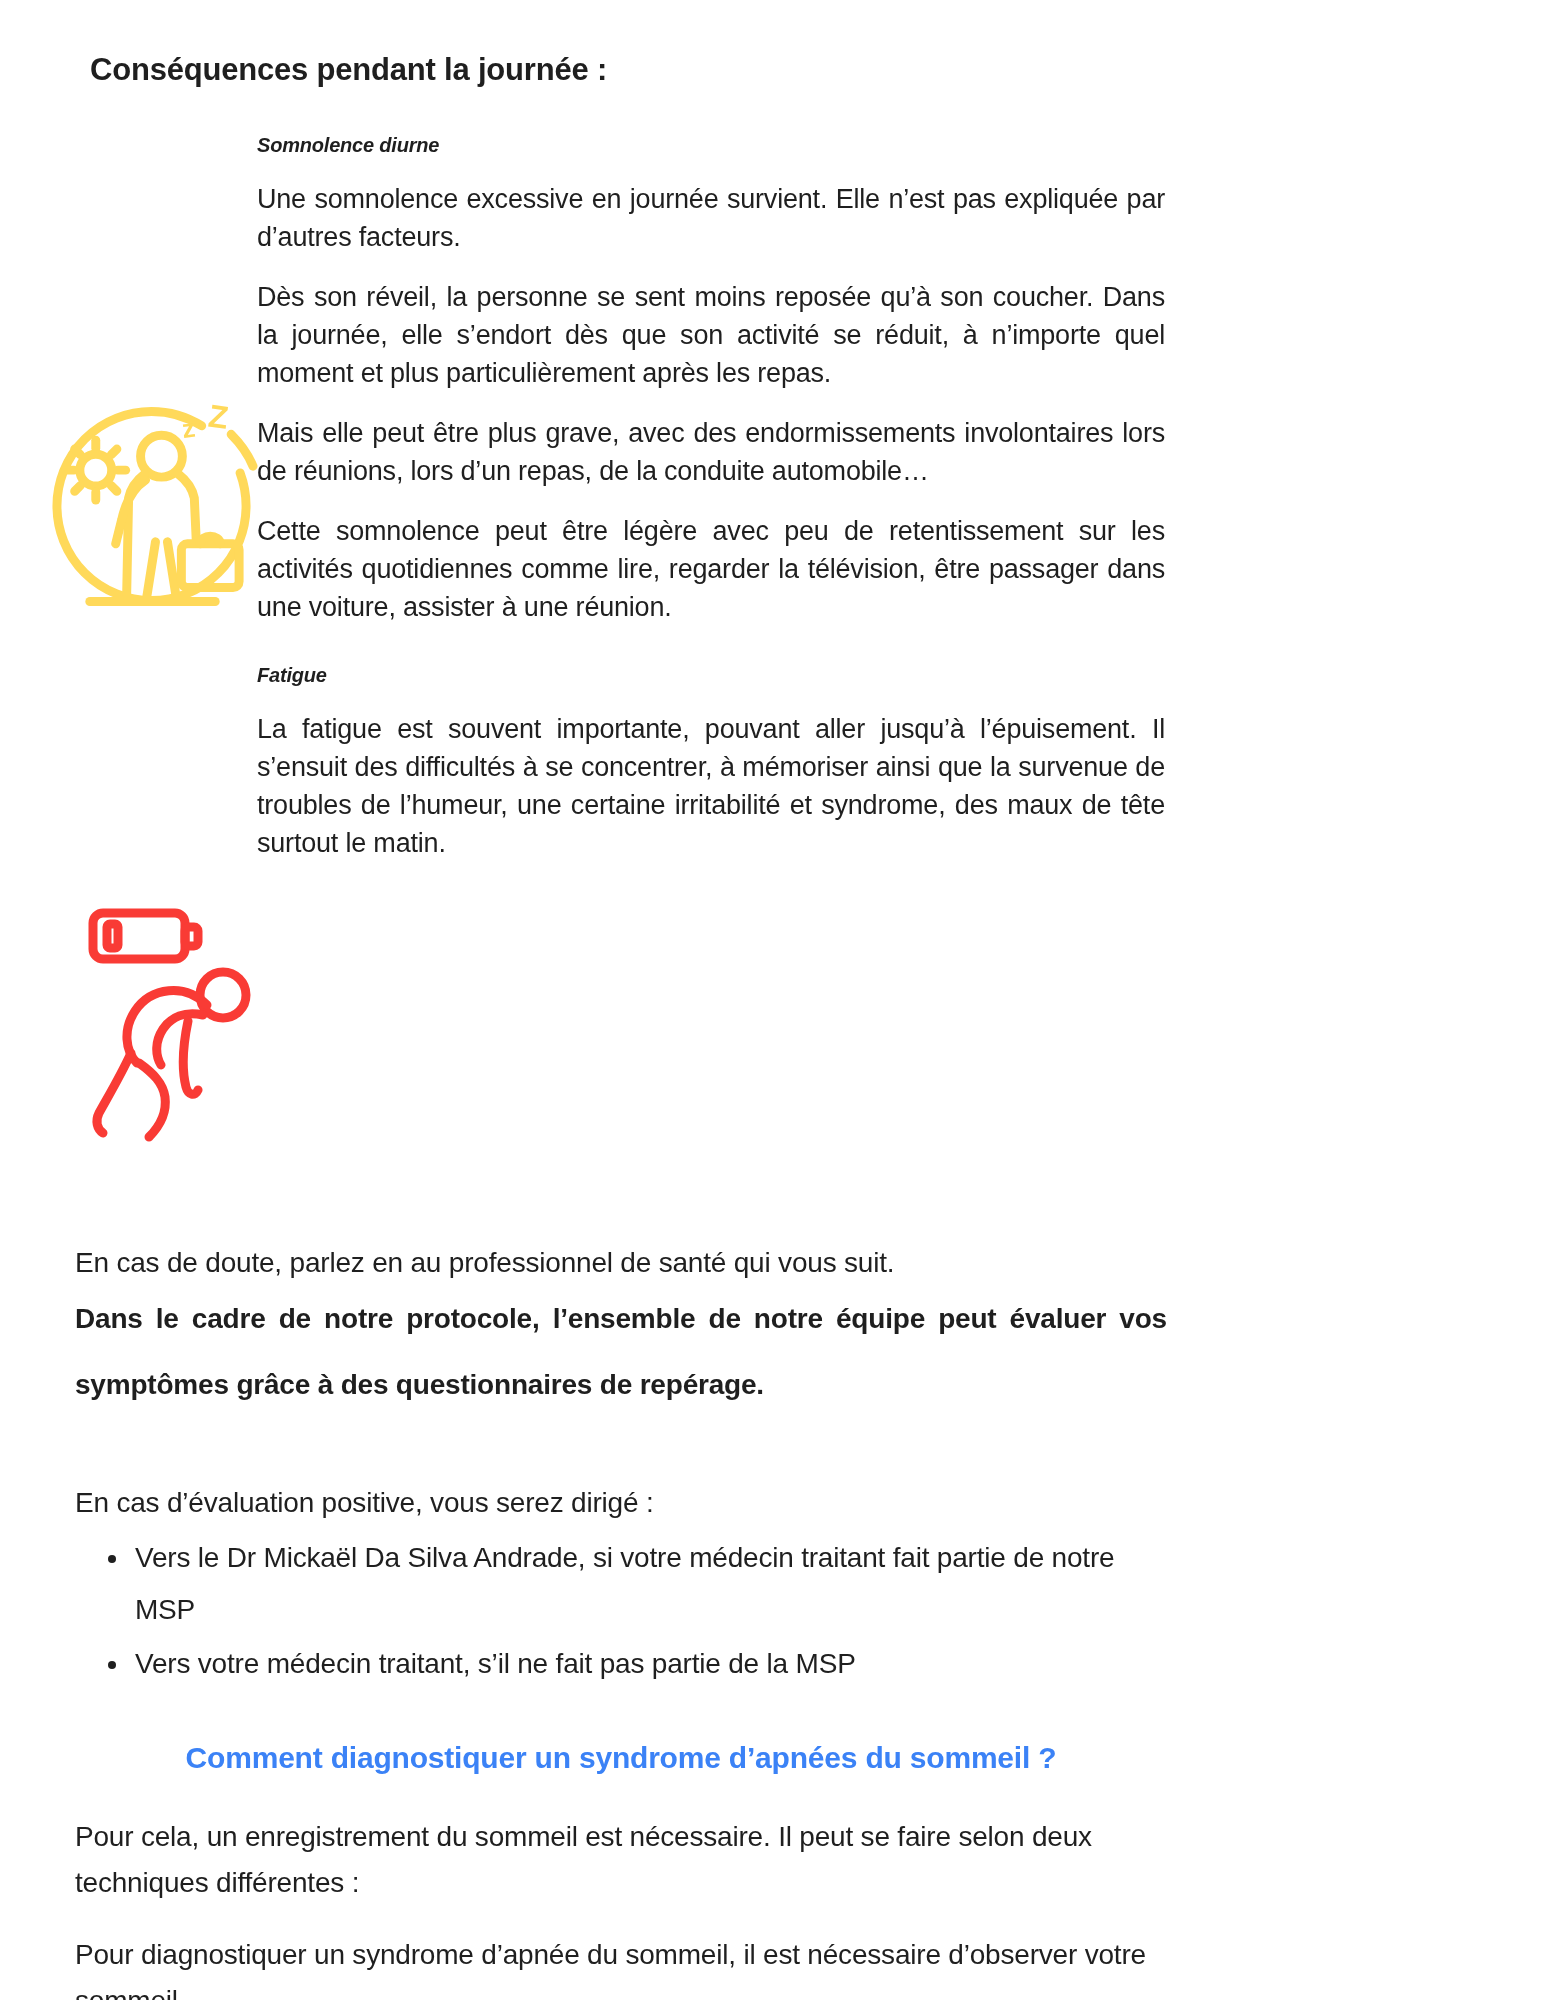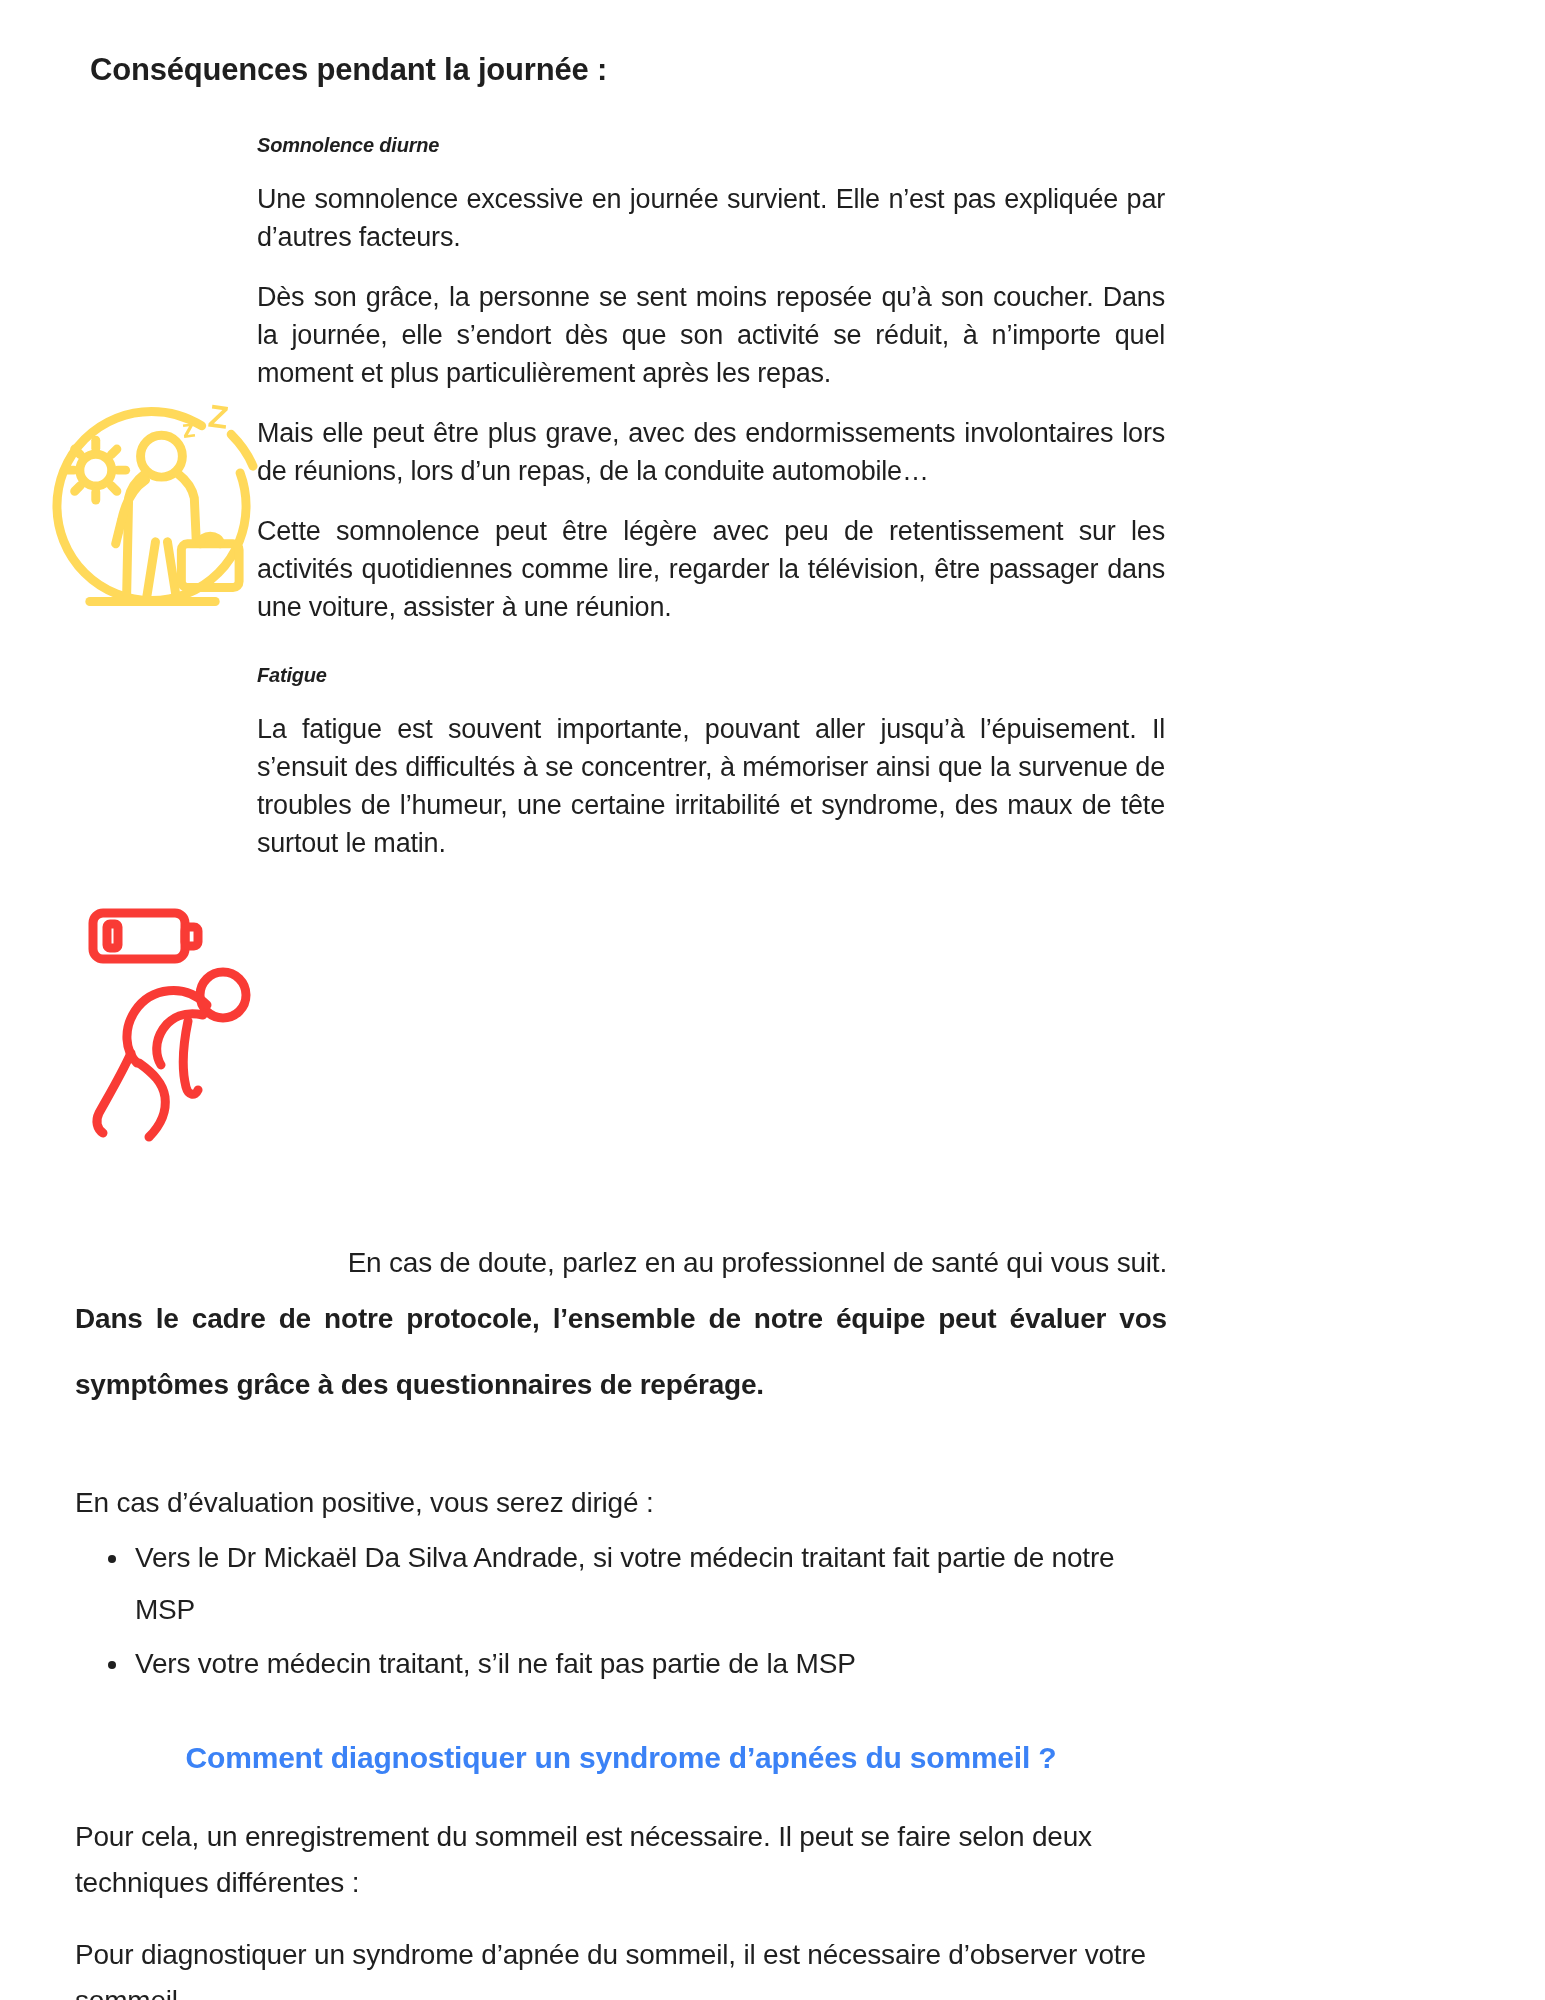--- a/index.html
+++ b/index.html
@@ -29,21 +29,21 @@
     font-size: 27px; line-height: 38px; letter-spacing: -0.2px;
     text-align: justify; margin: 0 0 22px;
   }
   .para.last { margin-bottom: 0; }
 
   .icon-somnolence { position: absolute; left: 46px; top: 392px; width: 214px; height: 218px; }
   .icon-fatigue   { position: absolute; left: 85px; top: 903px; width: 175px; height: 245px; }
 
   
   .lower { position: absolute; left: 75px; top: 1240px; width: 1092px; }
-  .advice-normal { font-size: 28px; line-height: 46px; margin: 0; letter-spacing: -0.2px; text-align: right; }
+  .advice-normal { font-size: 28px; line-height: 46px; margin: 0; letter-spacing: -0.2px; }
   .advice-bold   { font-size: 28px; line-height: 66px; margin: 0; font-weight: 700; text-align: justify; letter-spacing: -0.2px; }
   .referral-intro { font-size: 28px; line-height: 46px; margin: 62px 0 0; letter-spacing: -0.2px; }
   ul.referral { margin: 6px 0 0; padding-left: 56px; font-size: 28px; line-height: 52px; letter-spacing: -0.2px; }
   ul.referral li { padding-left: 4px; margin: 0 0 2px; }
   .blue-heading {
     margin: 46px 0 0; text-align: center;
     color: #3b82f6; font-weight: 700; font-size: 30px; line-height: 44px;
     letter-spacing: -0.2px;
   }
   .diag-para { font-size: 28px; line-height: 46px; letter-spacing: -0.2px; margin: 26px 0 0; }
@@ -105,21 +105,21 @@
         <path d="M103,118 C98,142 96,164 101,184 C103,192 110,194 113,187"></path>
         <path d="M54,160 C68,170 78,180 80,194 C82,210 74,224 64,234"></path>
         <path d="M46,150 C36,172 24,192 14,210 C10,218 12,226 18,230"></path>
       </g>
     </svg>
   </div>
 
   <div class="content-col">
     <h2 class="sub-heading">Somnolence diurne</h2>
     <p class="para">Une somnolence excessive en journée survient. Elle n’est pas expliquée par d’autres facteurs.</p>
-    <p class="para">Dès son grâce, la personne se sent moins reposée qu’à son coucher. Dans la journée, elle s’endort dès que son activité se réduit, à n’importe quel moment et plus particulièrement après les repas.</p>
+    <p class="para">Dès son réveil, la personne se sent moins reposée qu’à son coucher. Dans la journée, elle s’endort dès que son activité se réduit, à n’importe quel moment et plus particulièrement après les repas.</p>
     <p class="para">Mais elle peut être plus grave, avec des endormissements involontaires lors de réunions, lors d’un repas, de la conduite automobile…</p>
     <p class="para">Cette somnolence peut être légère avec peu de retentissement sur les activités quotidiennes comme lire, regarder la télévision, être passager dans une voiture, assister à une réunion.</p>
 
     <h2 class="sub-heading fatigue">Fatigue</h2>
     <p class="para last">La fatigue est souvent importante, pouvant aller jusqu’à l’épuisement. Il s’ensuit des difficultés à se concentrer, à mémoriser ainsi que la survenue de troubles de l’humeur, une certaine irritabilité et syndrome, des maux de tête surtout le matin.</p>
   </div>
 
   <div class="lower">
     <p class="advice-normal">En cas de doute, parlez en au professionnel de santé qui vous suit.</p>
     <p class="advice-bold">Dans le cadre de notre protocole, l’ensemble de notre équipe peut évaluer vos symptômes grâce à des questionnaires de repérage.</p>

